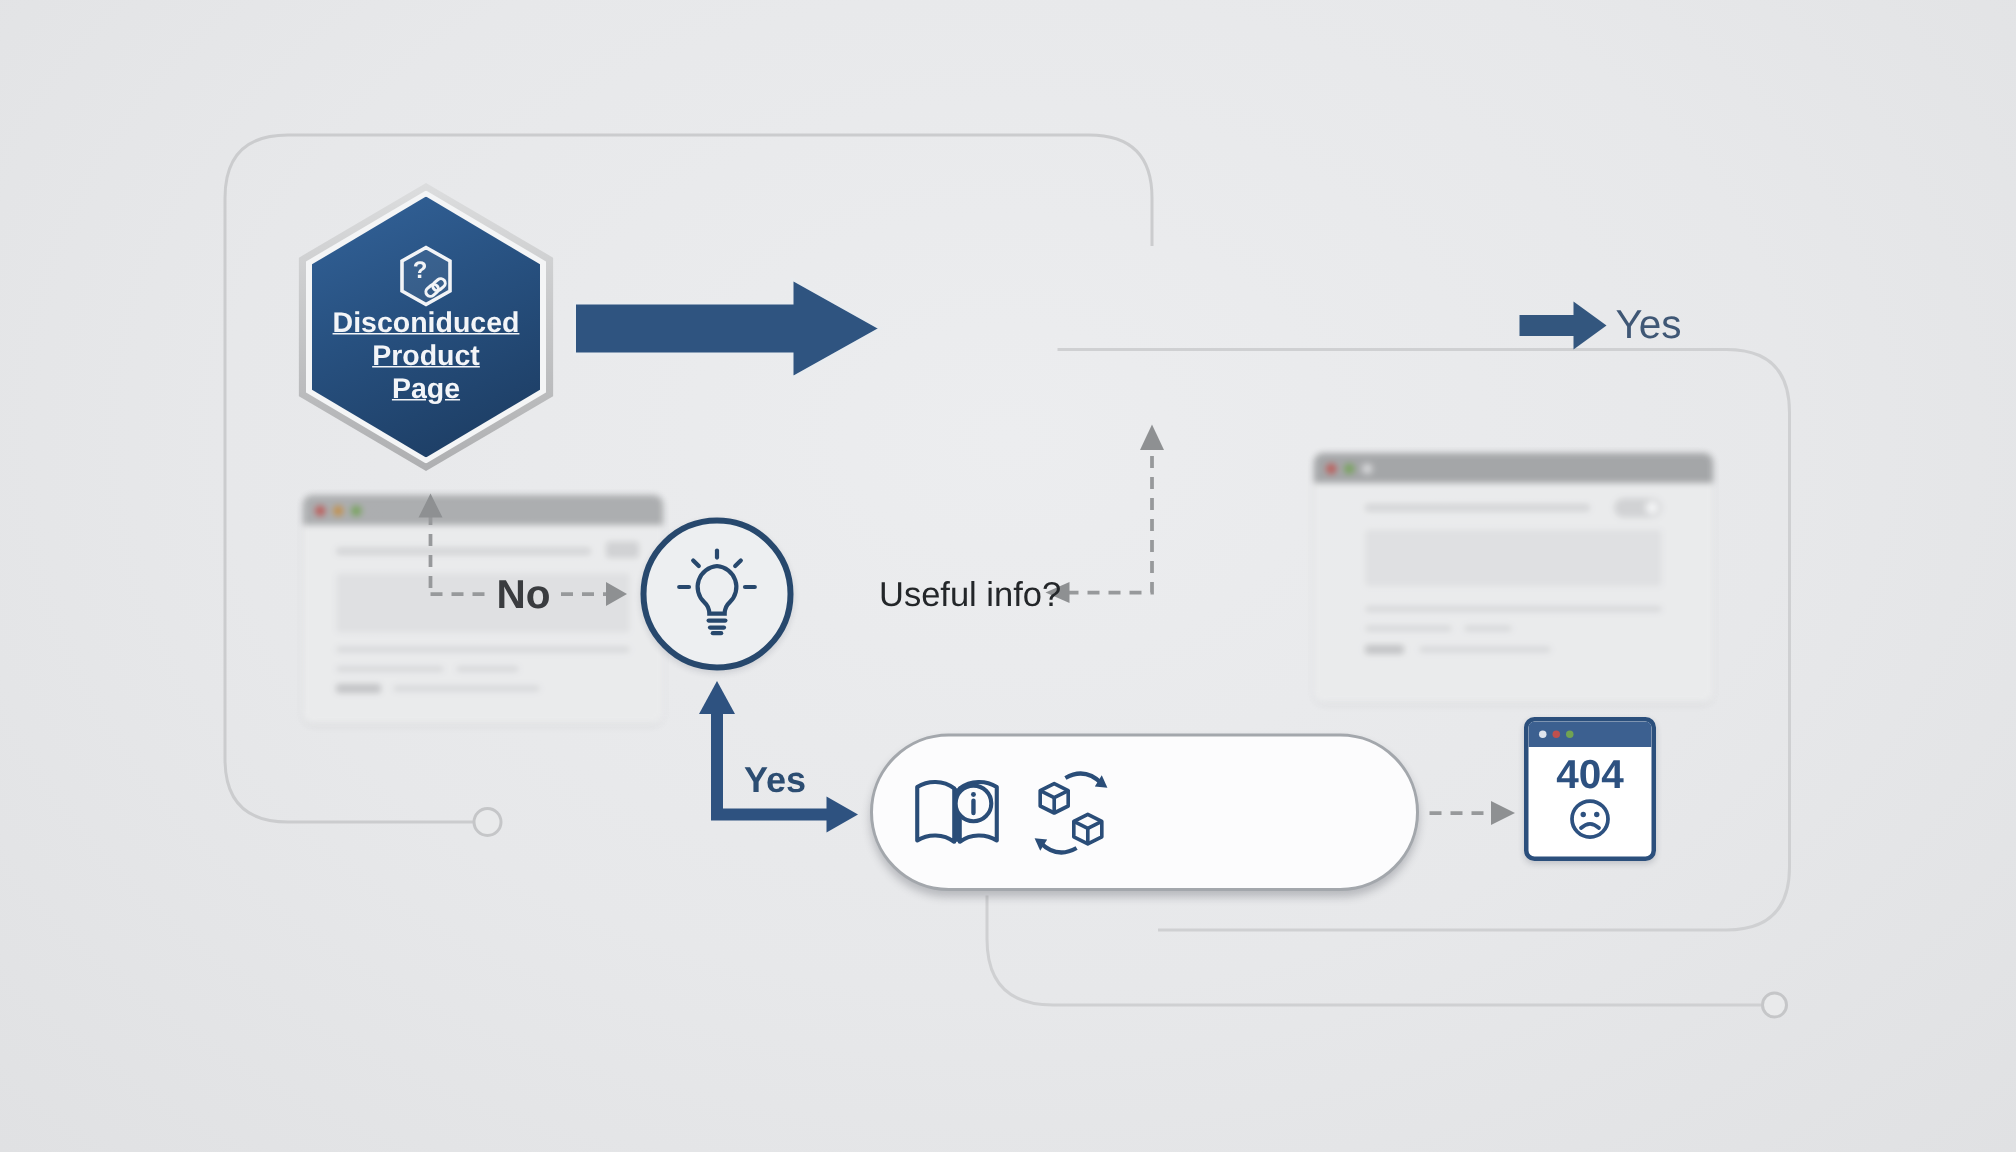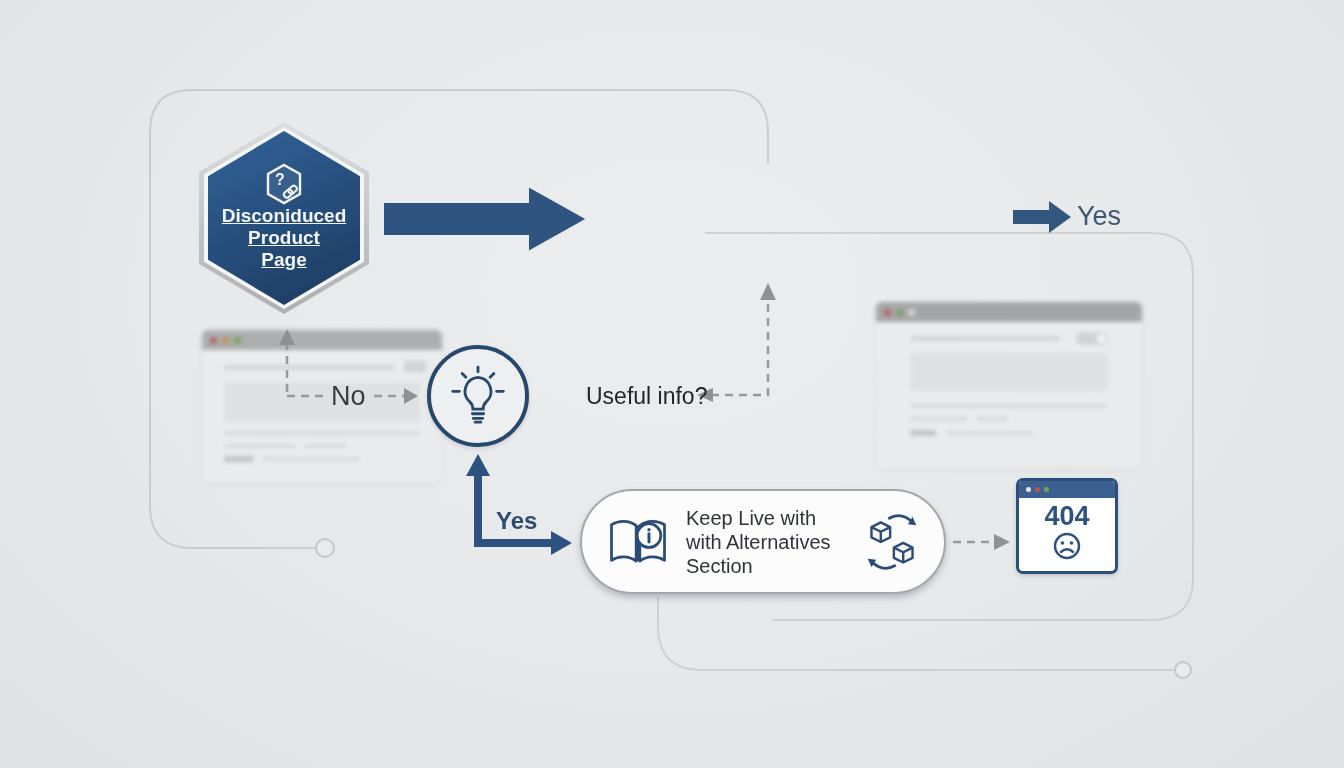--- a/index.html
+++ b/index.html
@@ -36,29 +36,29 @@
     background:#fcfcfd;box-sizing:border-box;display:flex;align-items:center;padding:0 24px;gap:16px;
     box-shadow:0 4px 6px rgba(60,65,75,.28);}
   #keep-pill .pill-text{font-size:20px;line-height:24px;}
 
   
   #decision-circle{left:427px;top:345px;width:102px;height:102px;border-radius:50%;border:4px solid #27486d;
     background:#edeff1;box-sizing:border-box;display:flex;align-items:center;justify-content:center;
     box-shadow:0 2px 4px rgba(40,50,70,.15);}
 
   
-  #error-window{left:1016px;top:478px;width:102px;height:96px;border:3px solid #2b4f7c;border-radius:7px;
+  #error-window{left:1016px;top:478px;width:88px;height:96px;border:3px solid #2b4f7c;border-radius:7px;
     background:#fff;box-sizing:border-box;overflow:hidden;box-shadow:0 2px 4px rgba(40,50,70,.2);}
   #error-window .bar{height:17px;background:#3c6090;display:flex;align-items:center;gap:4px;padding-left:7px;}
   #error-window .dot{width:5px;height:5px;}
   #error-code{text-align:center;font-size:27px;font-weight:bold;color:#2d5180;line-height:30px;margin-top:3px;}
 
   
   .lbl{position:absolute;white-space:nowrap;}
-  #label-no{left:331px;top:381px;font-size:27px;color:#3a3c3f;}
+  #label-no{left:331px;top:381px;font-size:27px;color:#3a3c3f;font-weight:bold;}
   #label-useful{left:556px;top:383px;font-size:23px;font-weight:500;color:#232629;margin-left:30px;}
   #label-yes-top{left:1077px;top:201px;font-size:27px;font-weight:500;color:#3f5775;}
   #label-yes-bottom{left:496px;top:507px;font-size:24px;font-weight:bold;color:#2c4d72;}
 </style>
 </head>
 <body>
 
 <div id="canvas">
 
   <svg class="layer" width="1344" height="768" viewBox="0 0 1344 768">
@@ -168,23 +168,20 @@
     <svg width="64" height="54" viewBox="0 0 70 58">
       <g stroke="#2a4d78" stroke-width="3" fill="none" stroke-linejoin="round">
         <path d="M6 10 C14 5 25 5 33 11 V50 C25 44 14 44 6 49 Z"></path>
         <path d="M64 10 C56 5 45 5 37 11 V50 C45 44 56 44 64 49 Z"></path>
         <line x1="35" y1="11" x2="35" y2="50"></line>
       </g>
       <circle cx="47" cy="22" r="13" fill="#fbfbfc" stroke="#2a4d78" stroke-width="3"></circle>
       <circle cx="47" cy="15.5" r="1.8" fill="#2a4d78"></circle>
       <line x1="47" y1="20" x2="47" y2="29" stroke="#2a4d78" stroke-width="3.2" stroke-linecap="round"></line>
     </svg>
-    <div class="pill-text">Keep Live with
-with Alternatives
-Section</div>
     <svg width="56" height="62" viewBox="0 0 60 66">
       <g stroke="#2a4d78" stroke-width="2.6" fill="#fbfbfc" stroke-linejoin="round">
         <path d="M18 12 l10 5 v11 l-10 5 l-10 -5 v-11 z"></path>
         <path d="M8 17 l10 5 l10 -5" fill="none"></path>
         <line x1="18" y1="22" x2="18" y2="33"></line>
         <path d="M42 34 l10 5 v11 l-10 5 l-10 -5 v-11 z"></path>
         <path d="M32 39 l10 5 l10 -5" fill="none"></path>
         <line x1="42" y1="44" x2="42" y2="55"></line>
       </g>
       <path d="M26 8 Q40 0 52 12" fill="none" stroke="#2a4d78" stroke-width="3"></path>

